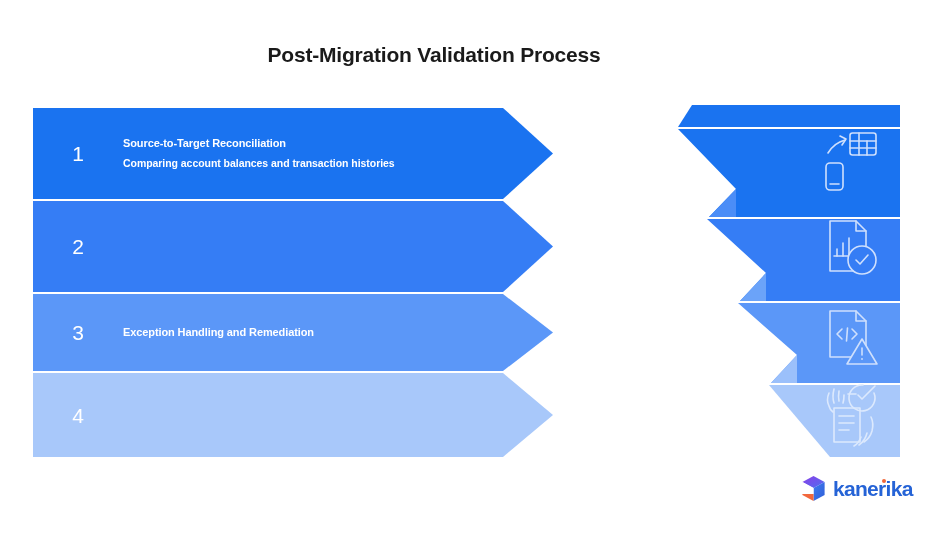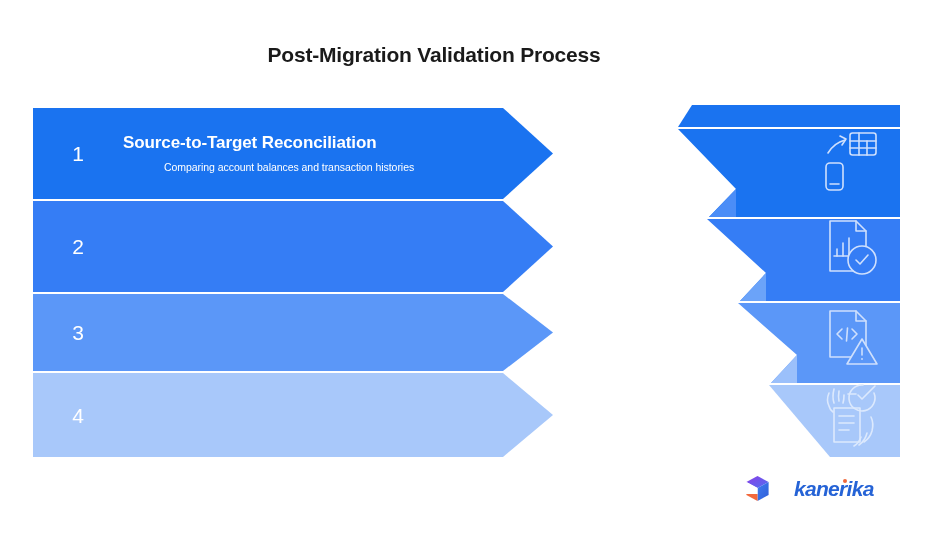--- a/index.html
+++ b/index.html
@@ -55,54 +55,52 @@
     font-size: 21px;
     font-weight: 400;
     line-height: 1;
   }
   .step-body {
     flex: 1 1 auto;
     padding-right: 90px;
   }
   .step-title {
     color: #ffffff;
-    font-size: 17px;
+    font-size: 11px;
     font-weight: bold;
     line-height: 1.28;
     letter-spacing: -0.1px;
   }
   .step-desc {
     color: #ffffff;
     font-size: 10.5px;
-    font-weight: normal;
+    font-weight: bold;
     line-height: 1.38;
     margin-top: 6px;
     letter-spacing: -0.05px;
-    margin-left: 41px;
   }
 
   
   #funnel {
     position: absolute;
     left: 678px;
     top: 105px;
     width: 222px;
     height: 352px;
   }
   #funnel svg { display: block; }
 
   
   #logo {
     position: absolute;
-    left: 745px;
+    left: 801px;
     top: 475px;
     display: flex;
     align-items: center;
-    gap: 24px;
-    font-style: italic;
+    gap: 7px;
   }
   #logo-mark { display: block; }
   #logo-text {
     font-size: 21px;
     font-weight: bold;
     color: #2563d6;
     letter-spacing: -0.7px;
     line-height: 1;
     position: relative;
   }
@@ -131,20 +129,21 @@
     </div>
   </div>
 
   <div class="step" style="top:93px; height:91px; background:#357df5;">
     <div class="step-num">2</div>
   </div>
 
   <div class="step" style="top:186px; height:77px; background:#5b97f8;">
     <div class="step-num">3</div>
     <div class="step-body">
+      <div class="step-title">Exception Handling and Remediation</div>
     </div>
   </div>
 
   <div class="step" style="top:265px; height:84px; background:#a8c8fa;">
     <div class="step-num">4</div>
   </div>
 
 </div>
 
 <div id="funnel">

